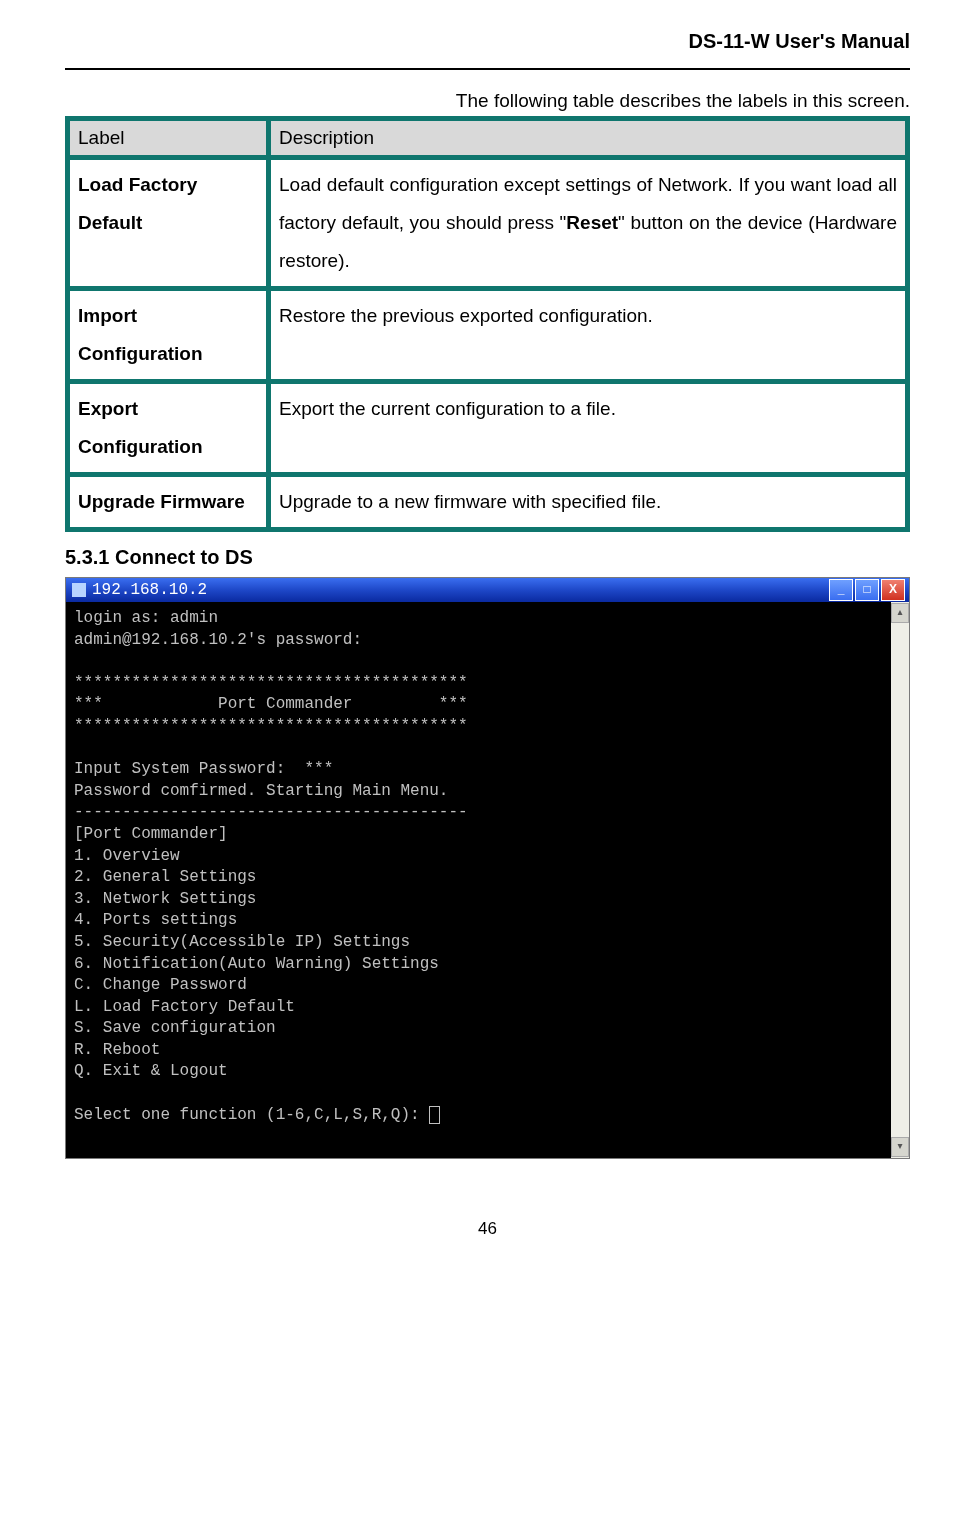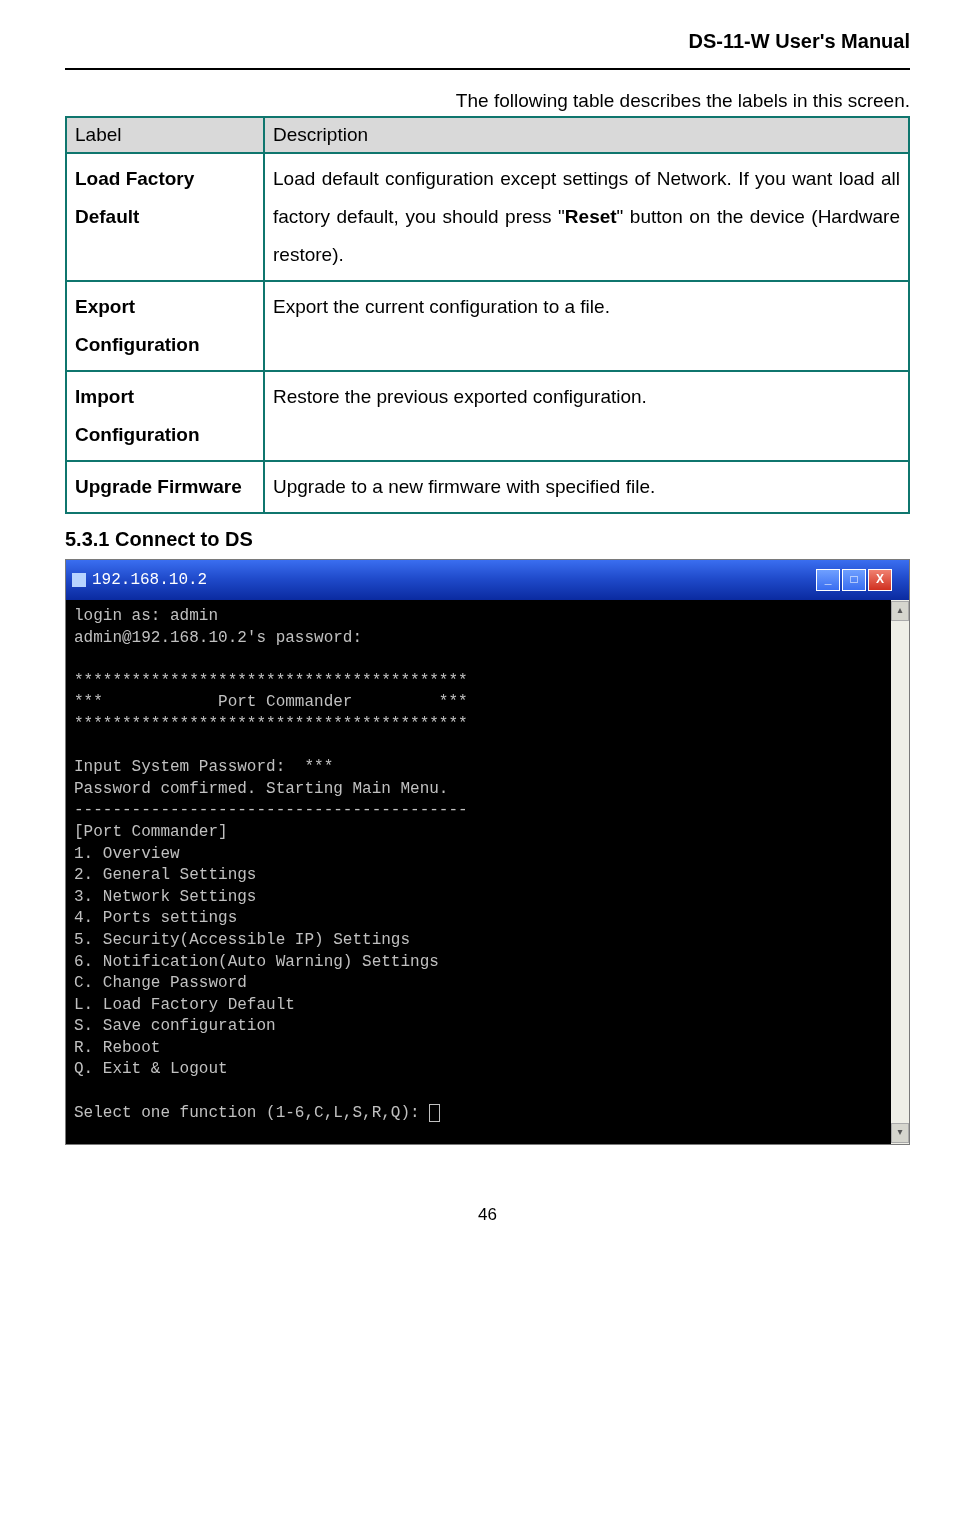--- a/index.html
+++ b/index.html
@@ -26,21 +26,21 @@
     margin-left: 30px;
     margin-bottom: 4px;
     text-align: right;
   }
   table.desc {
     border-collapse: collapse;
     width: 100%;
     font-size: 19px;
   }
   table.desc th, table.desc td {
-    border: 2px solid #0f766e;
+    border: 5px solid #0f766e;
     padding: 6px 8px;
     vertical-align: top;
     text-align: left;
   }
   table.desc th {
     background: #d9d9d9;
     font-weight: normal;
   }
   table.desc td.label-col {
     font-weight: bold;
@@ -74,23 +74,23 @@
   .window {
     border: 1px solid #7a7a7a;
     background: #000;
     width: 100%;
     box-sizing: border-box;
   }
   .titlebar {
     display: flex;
     align-items: center;
     justify-content: space-between;
-    height: 40px;
+    height: 24px;
     background: linear-gradient(to bottom, #3a6ef0 0%, #1e48c8 50%, #0a2aa0 100%);
-    padding: 0 17px 0 6px;
+    padding: 0 4px 0 6px;
     color: #fff;
     font-family: "Courier New", monospace;
     font-size: 16px;
   }
   .titlebar-left {
     display: flex;
     align-items: center;
     gap: 6px;
   }
   .title-icon {
@@ -116,21 +116,21 @@
     font-family: Arial, sans-serif;
   }
   .win-btn.close {
     background: linear-gradient(to bottom, #f08070, #d03020);
   }
   .term-body {
     display: flex;
   }
   .term-text {
     flex: 1;
-    padding: 6px 8px 20px 8px;
+    padding: 6px 8px 32px 8px;
     color: #c0c0c0;
     font-family: "Courier New", monospace;
     font-size: 16px;
     line-height: 1.35;
     white-space: pre;
   }
   .scrollbar {
     width: 18px;
     background: #efefe7;
     display: flex;
@@ -177,26 +177,26 @@
       <th>Label</th>
       <th>Description</th>
     </tr>
     <tr class="row0">
       <td class="label-col">Load Factory Default</td>
       <td class="desc-col">
         <span>Load default configuration except settings of Network.  If you want load all factory default, you should press "</span><b>Reset</b><span>" button on the device (Hardware restore).</span>
       </td>
     </tr>
     <tr>
+      <td class="label-col">Import Configuration</td>
+      <td class="desc-col">Restore the previous exported configuration.</td>
+    </tr>
+    <tr>
       <td class="label-col">Export Configuration</td>
       <td class="desc-col">Export the current configuration to a file.</td>
-    </tr>
-    <tr>
-      <td class="label-col">Import Configuration</td>
-      <td class="desc-col">Restore the previous exported configuration.</td>
     </tr>
     <tr>
       <td class="label-col">Upgrade Firmware</td>
       <td class="desc-col">Upgrade to a new firmware with specified file.</td>
     </tr>
   </tbody>
     </table>
 
   <h3 class="subsection">5.3.1    Connect to DS</h3>
 

